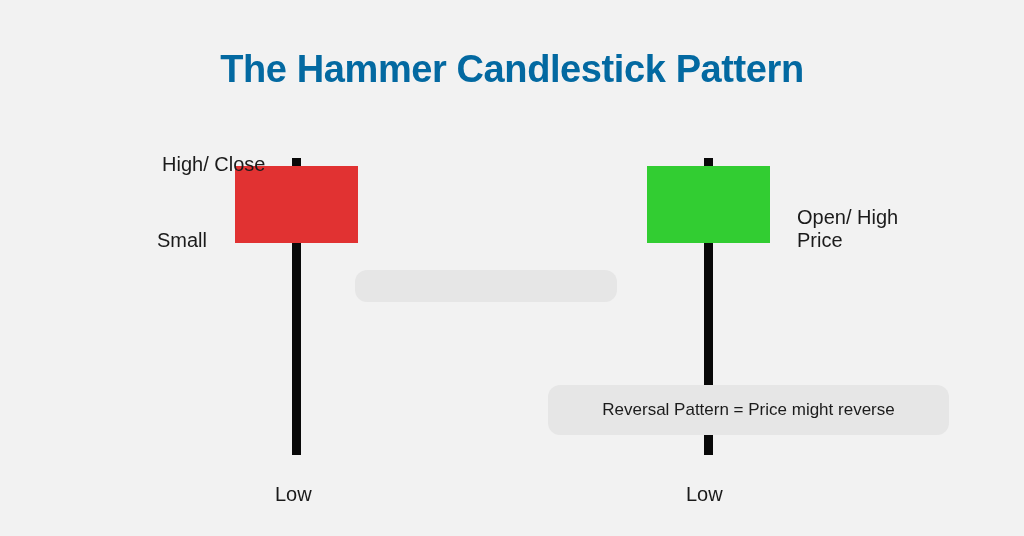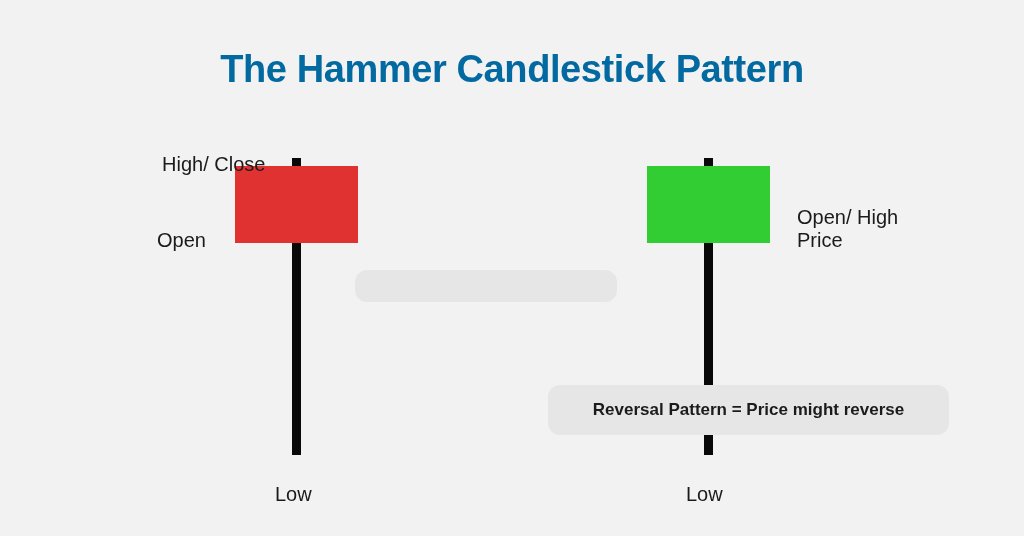--- a/index.html
+++ b/index.html
@@ -102,42 +102,41 @@
     left: 355px;
     top: 270px;
     width: 262px;
     padding: 16px 14px;
   }
   #pill-reversal {
     left: 548px;
     top: 385px;
     width: 401px;
     padding: 13px 14px;
-    font-weight: bold;
   }
 </style>
 </head>
 <body>
 
 <div id="canvas">
 
   <div class="title">The Hammer Candlestick Pattern</div>
 
   <div class="candle">
     <div class="wick" id="wick-red"></div>
     <div class="body body-red" id="body-red"></div>
   </div>
 
   <div class="candle">
     <div class="wick" id="wick-green"></div>
     <div class="body body-green" id="body-green"></div>
   </div>
 
   <div class="lbl" id="lbl-high-close">High/ Close</div>
-  <div class="lbl" id="lbl-open-left">Open</div>
+  <div class="lbl" id="lbl-open-left">Small</div>
   <div class="lbl" id="lbl-open-high">Open/ High</div>
   <div class="lbl" id="lbl-close">Price</div>
   <div class="lbl" id="lbl-low-left">Low</div>
   <div class="lbl" id="lbl-low-right">Low</div>
 
 
   <div class="pill" id="pill-red-green">
   </div>
 
   <div class="pill" id="pill-reversal">Reversal Pattern = Price might reverse</div>

